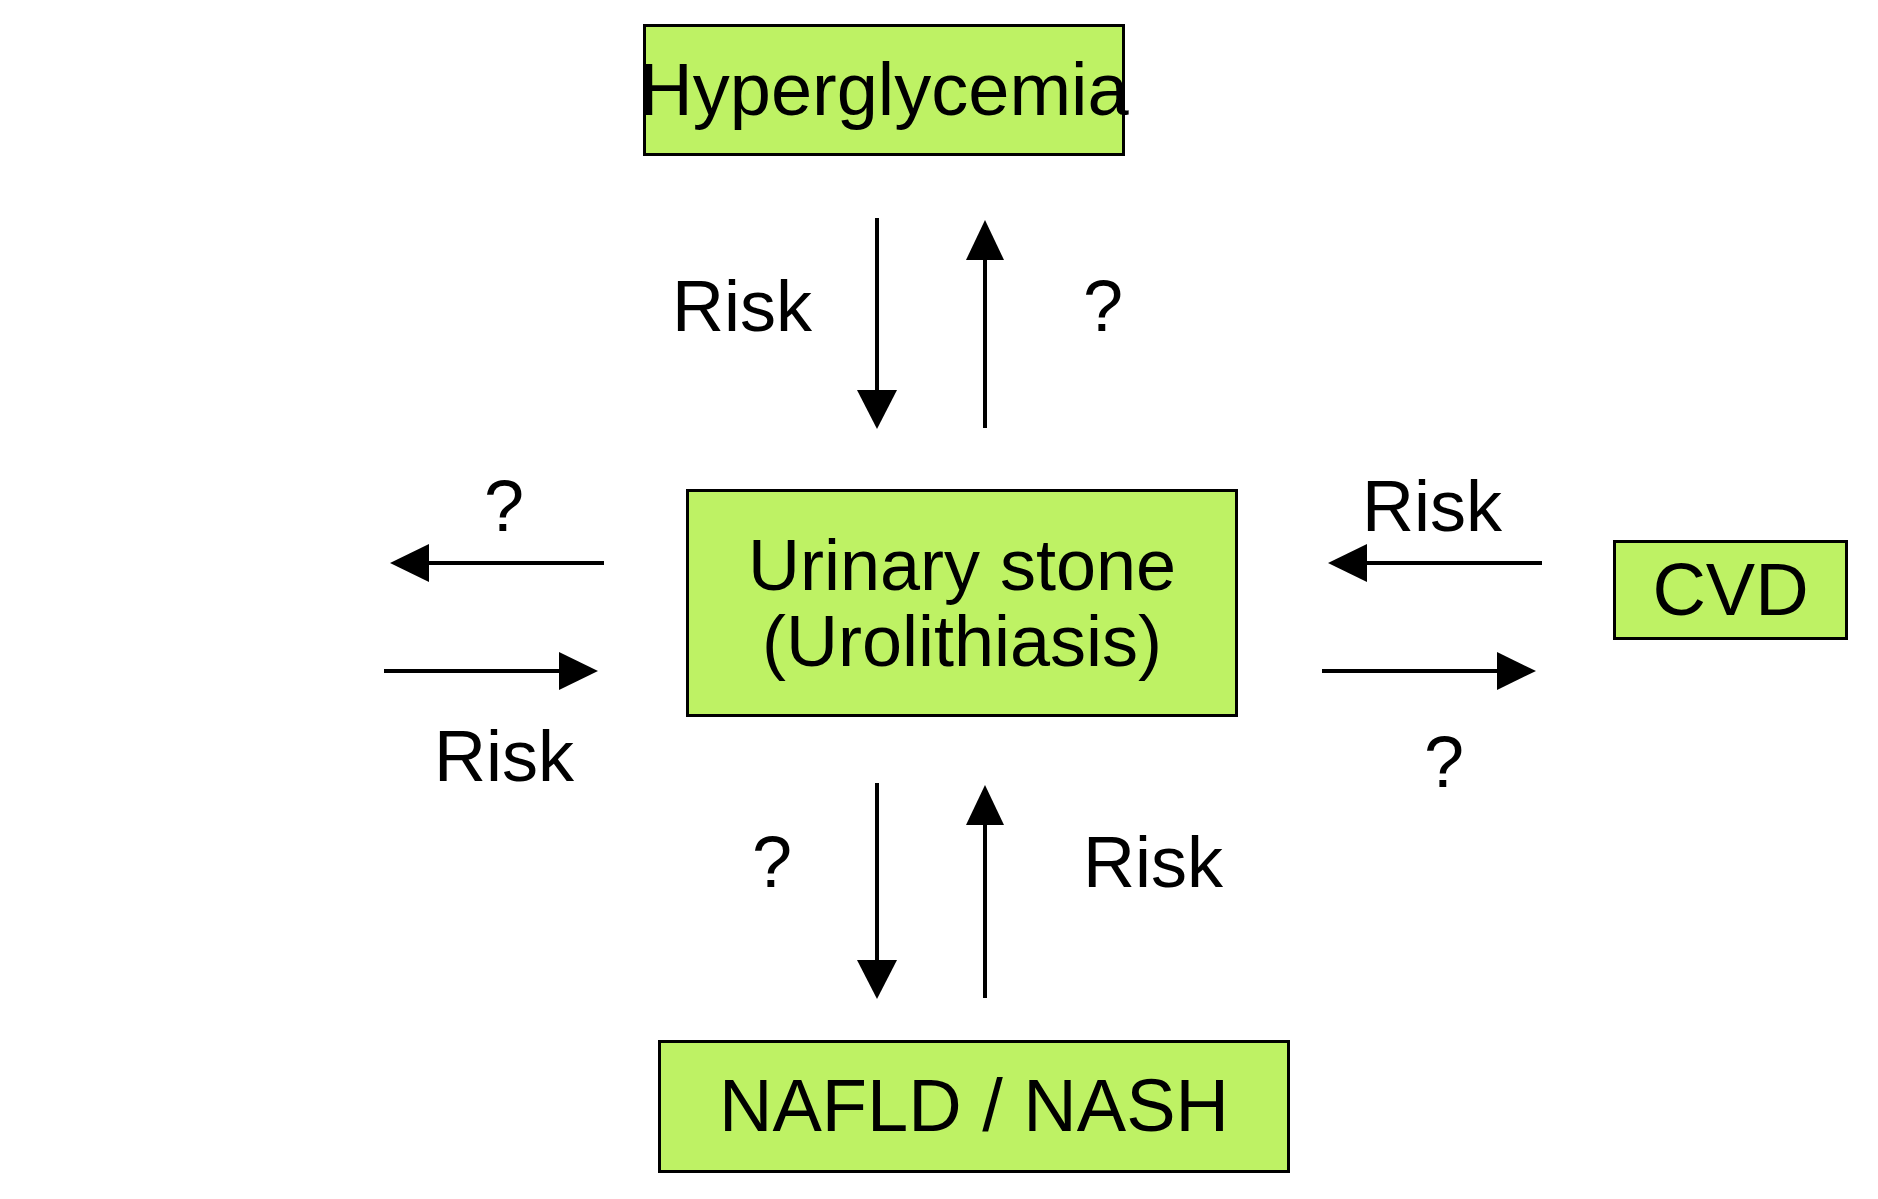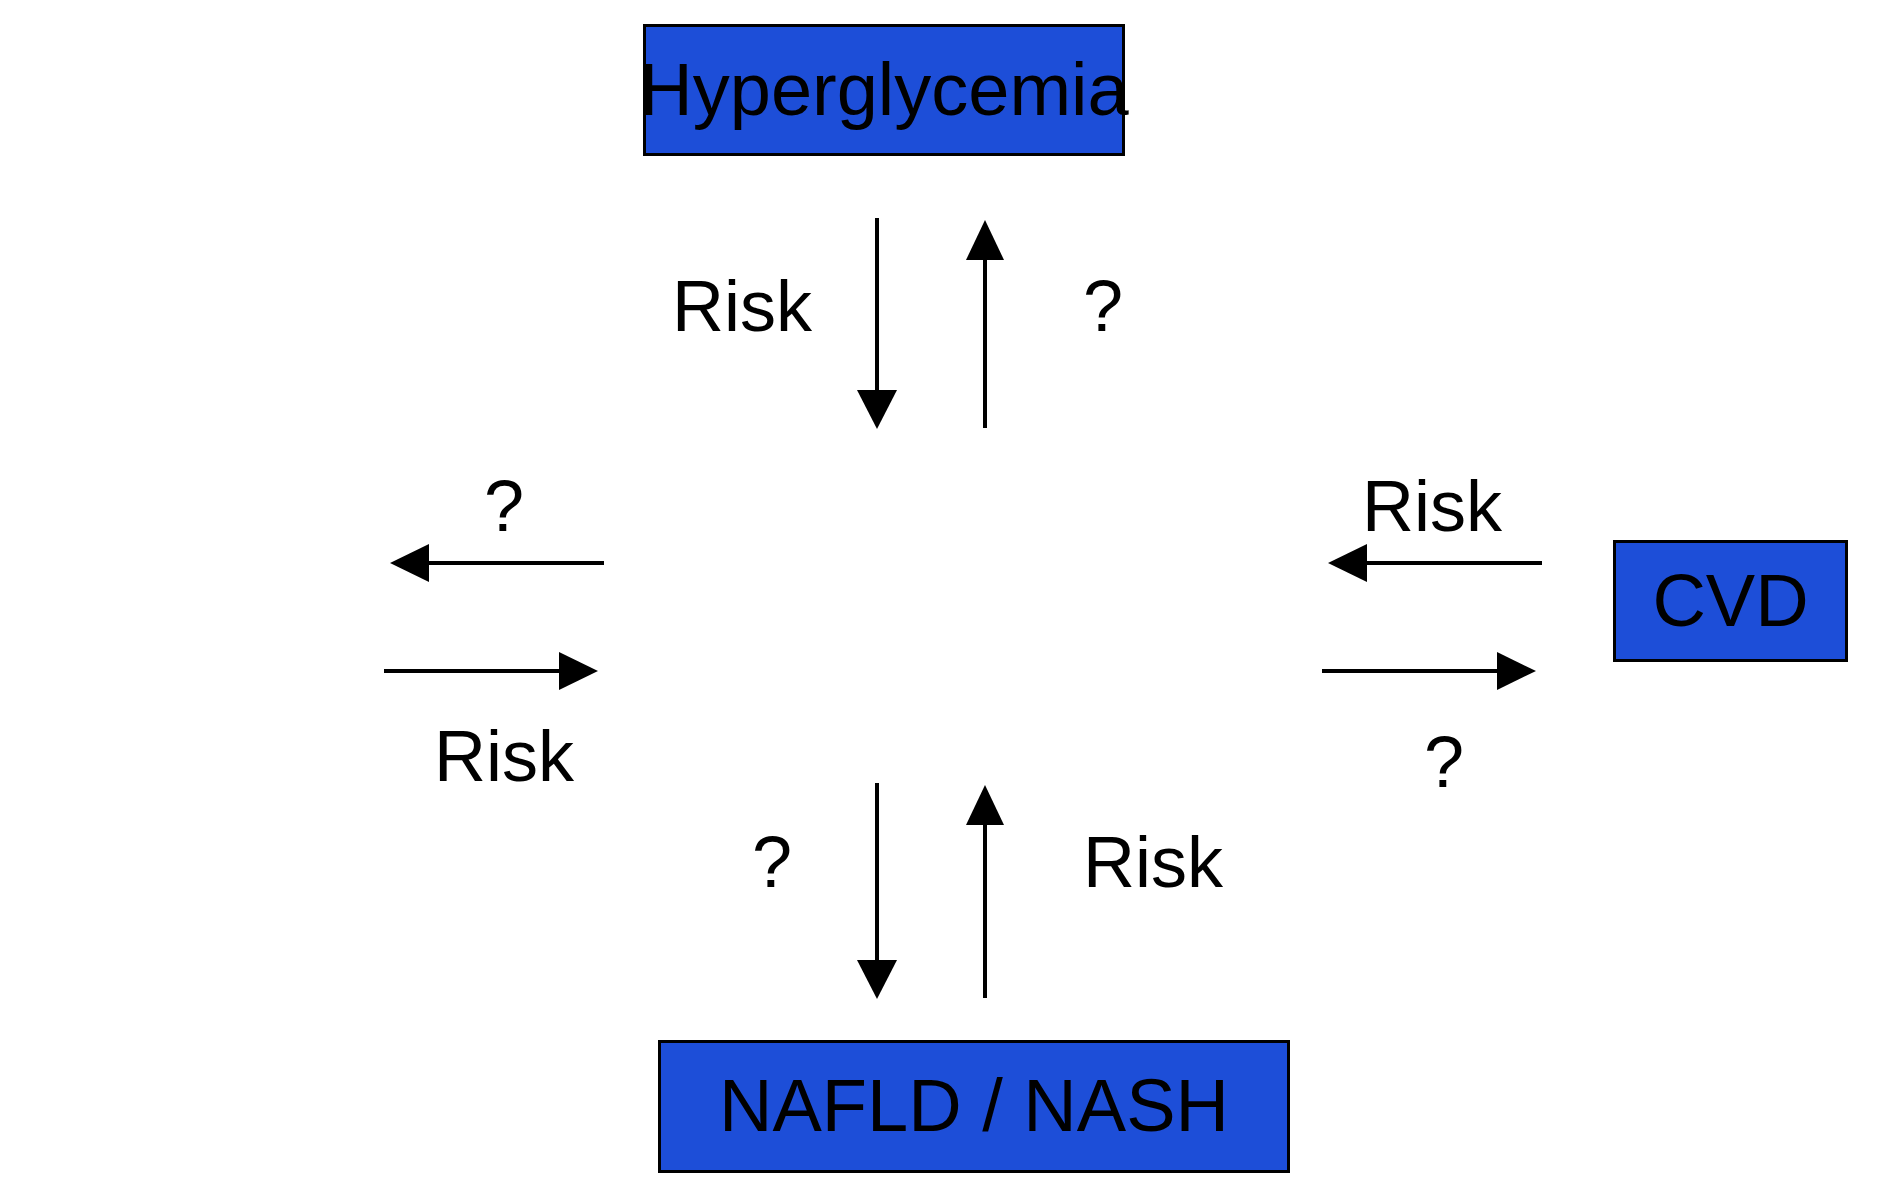--- a/index.html
+++ b/index.html
@@ -12,21 +12,21 @@
     width: 1878px;
     height: 1199px;
     background: #ffffff;
     overflow: hidden;
     font-family: "Liberation Sans", sans-serif;
   }
   .node-box {
     position: absolute;
     box-sizing: border-box;
     border: 3px solid #000000;
-    background: #1d4ed8;
+    background: #bef264;
     display: flex;
     flex-direction: column;
     align-items: center;
     justify-content: center;
     color: #000000;
     line-height: 1.06;
     white-space: nowrap;
   }
   .node-box .line {
     display: block;
@@ -54,22 +54,26 @@
 </head>
 <body>
 
 <div id="canvas">
 
   <div class="node-box" style="left:643px; top:24px; width:482px; height:132px; font-size:74px;">
     <span class="line">Hyperglycemia</span>
   </div>
 
 
+  <div class="node-box" style="left:686px; top:489px; width:552px; height:228px; font-size:72px;">
+    <span class="line">Urinary stone</span>
+    <span class="line">(Urolithiasis)</span>
+  </div>
 
-  <div class="node-box" style="left:1613px; top:540px; width:235px; height:122px; font-size:74px;">
+  <div class="node-box" style="left:1613px; top:540px; width:235px; height:100px; font-size:74px;">
     <span class="line">CVD</span>
   </div>
 
   <div class="node-box" style="left:658px; top:1040px; width:632px; height:133px; font-size:74px;">
     <span class="line">NAFLD / NASH</span>
   </div>
 
   <svg class="arrow-svg" style="left:845px; top:210px; width:64px; height:230px;" viewBox="0 0 64 230">
     <line x1="32" y1="8" x2="32" y2="193"></line>
     <polygon points="32,219 12,180 52,180"></polygon>

